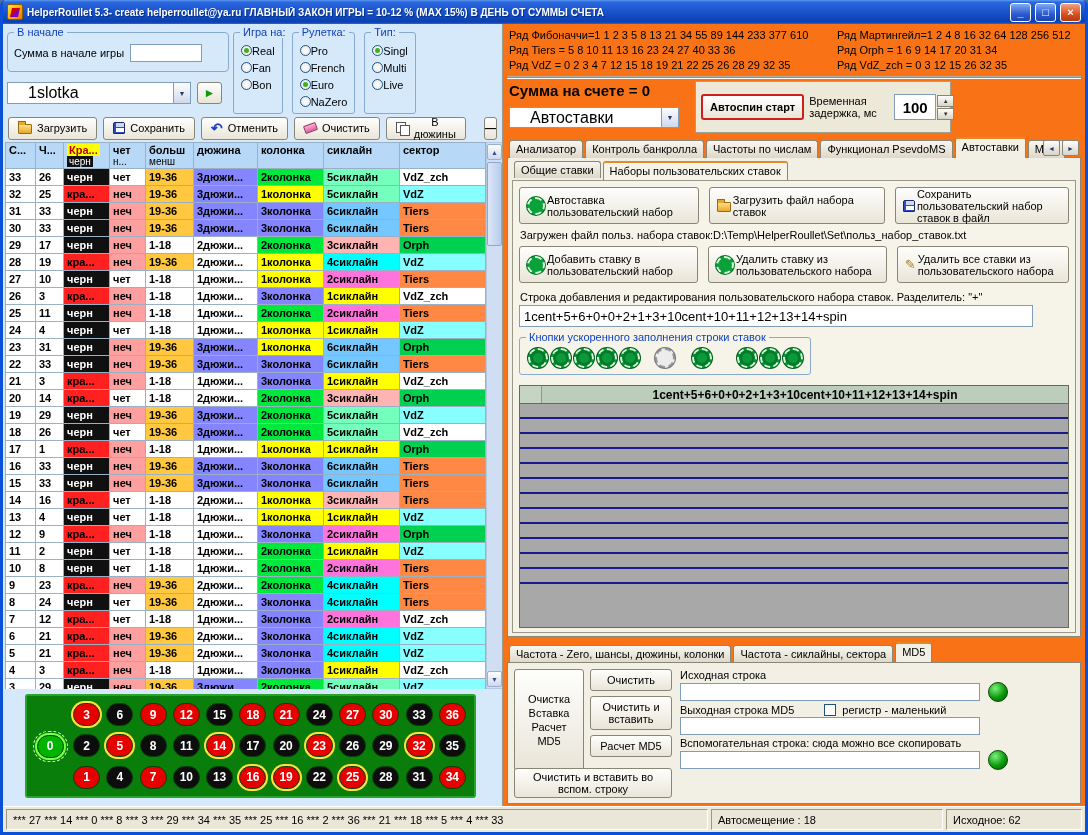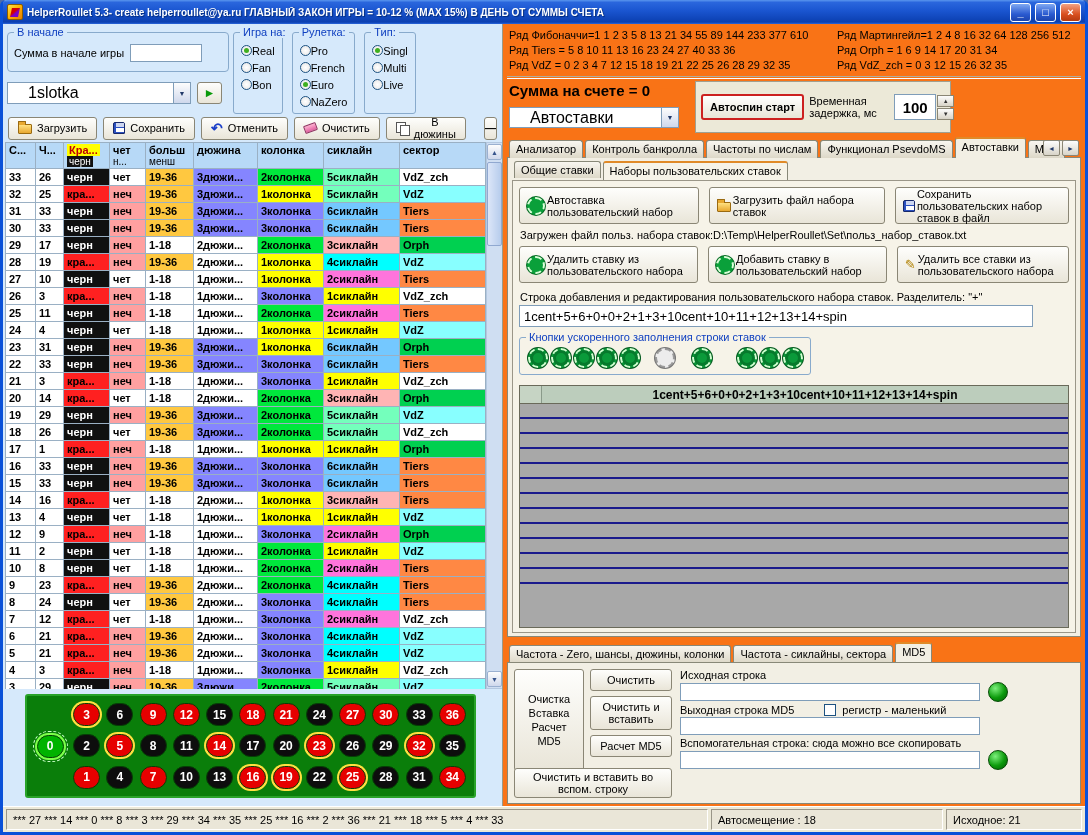--- a/index.html
+++ b/index.html
@@ -845,32 +845,32 @@
               <button class="big-btn">
                 <span class="icon chip-icon"></span>
                 <span class="bb-label">Автоставка пользовательский набор</span>
               </button>
               <button class="big-btn">
                 <span class="icon folder-icon"></span>
                 <span class="bb-label">Загрузить файл набора ставок</span>
               </button>
               <button class="big-btn">
                 <span class="icon disk-icon"></span>
-                <span class="bb-label">Сохранить пользовательских набор ставок в файл</span>
+                <span class="bb-label">Сохранить пользовательский набор ставок в файл</span>
               </button>
             </div>
           <div class="file-label">Загружен файл польз. набора ставок:D:\Temp\HelperRoullet\Set\польз_набор_ставок.txt</div>
           <div class="row-btns">
               <button class="big-btn">
                 <span class="icon chip-icon"></span>
-                <span class="bb-label">Удалить ставку из пользовательского набора</span>
+                <span class="bb-label">Добавить ставку в пользовательский набор</span>
               </button>
               <button class="big-btn">
                 <span class="icon chip-icon"></span>
-                <span class="bb-label">Добавить ставку в пользовательский набор</span>
+                <span class="bb-label">Удалить ставку из пользовательского набора</span>
               </button>
               <button class="big-btn">
                 <span class="icon pencil-icon">✎</span>
                 <span class="bb-label">Удалить все ставки из пользовательского набора</span>
               </button>
             </div>
           <div class="edit-label">Строка добавления и редактирования пользовательского набора ставок. Разделитель: "+"</div>
           <input class="bet-input" value="1cent+5+6+0+0+2+1+3+10cent+10+11+12+13+14+spin" style="">
           <div class="chips-box">
             <span class="chips-title">Кнопки ускоренного заполнения строки ставок</span>
@@ -946,15 +946,15 @@
             <span class="green-ball"></span>
           </div>
         </div>
       </div>
     </div>
   </div>
 
   <div class="statusbar">
     <div class="sb-cell grow">*** 27 *** 14 *** 0 *** 8 *** 3 *** 29 *** 34 *** 35 *** 25 *** 16 *** 2 *** 36 *** 21 *** 18 *** 5 *** 4 *** 33</div>
     <div class="sb-cell mid">Автосмещение : 18</div>
-    <div class="sb-cell rightc">Исходное: 21</div>
+    <div class="sb-cell rightc">Исходное: 62</div>
   </div>
 </div>
 
 </body></html>

